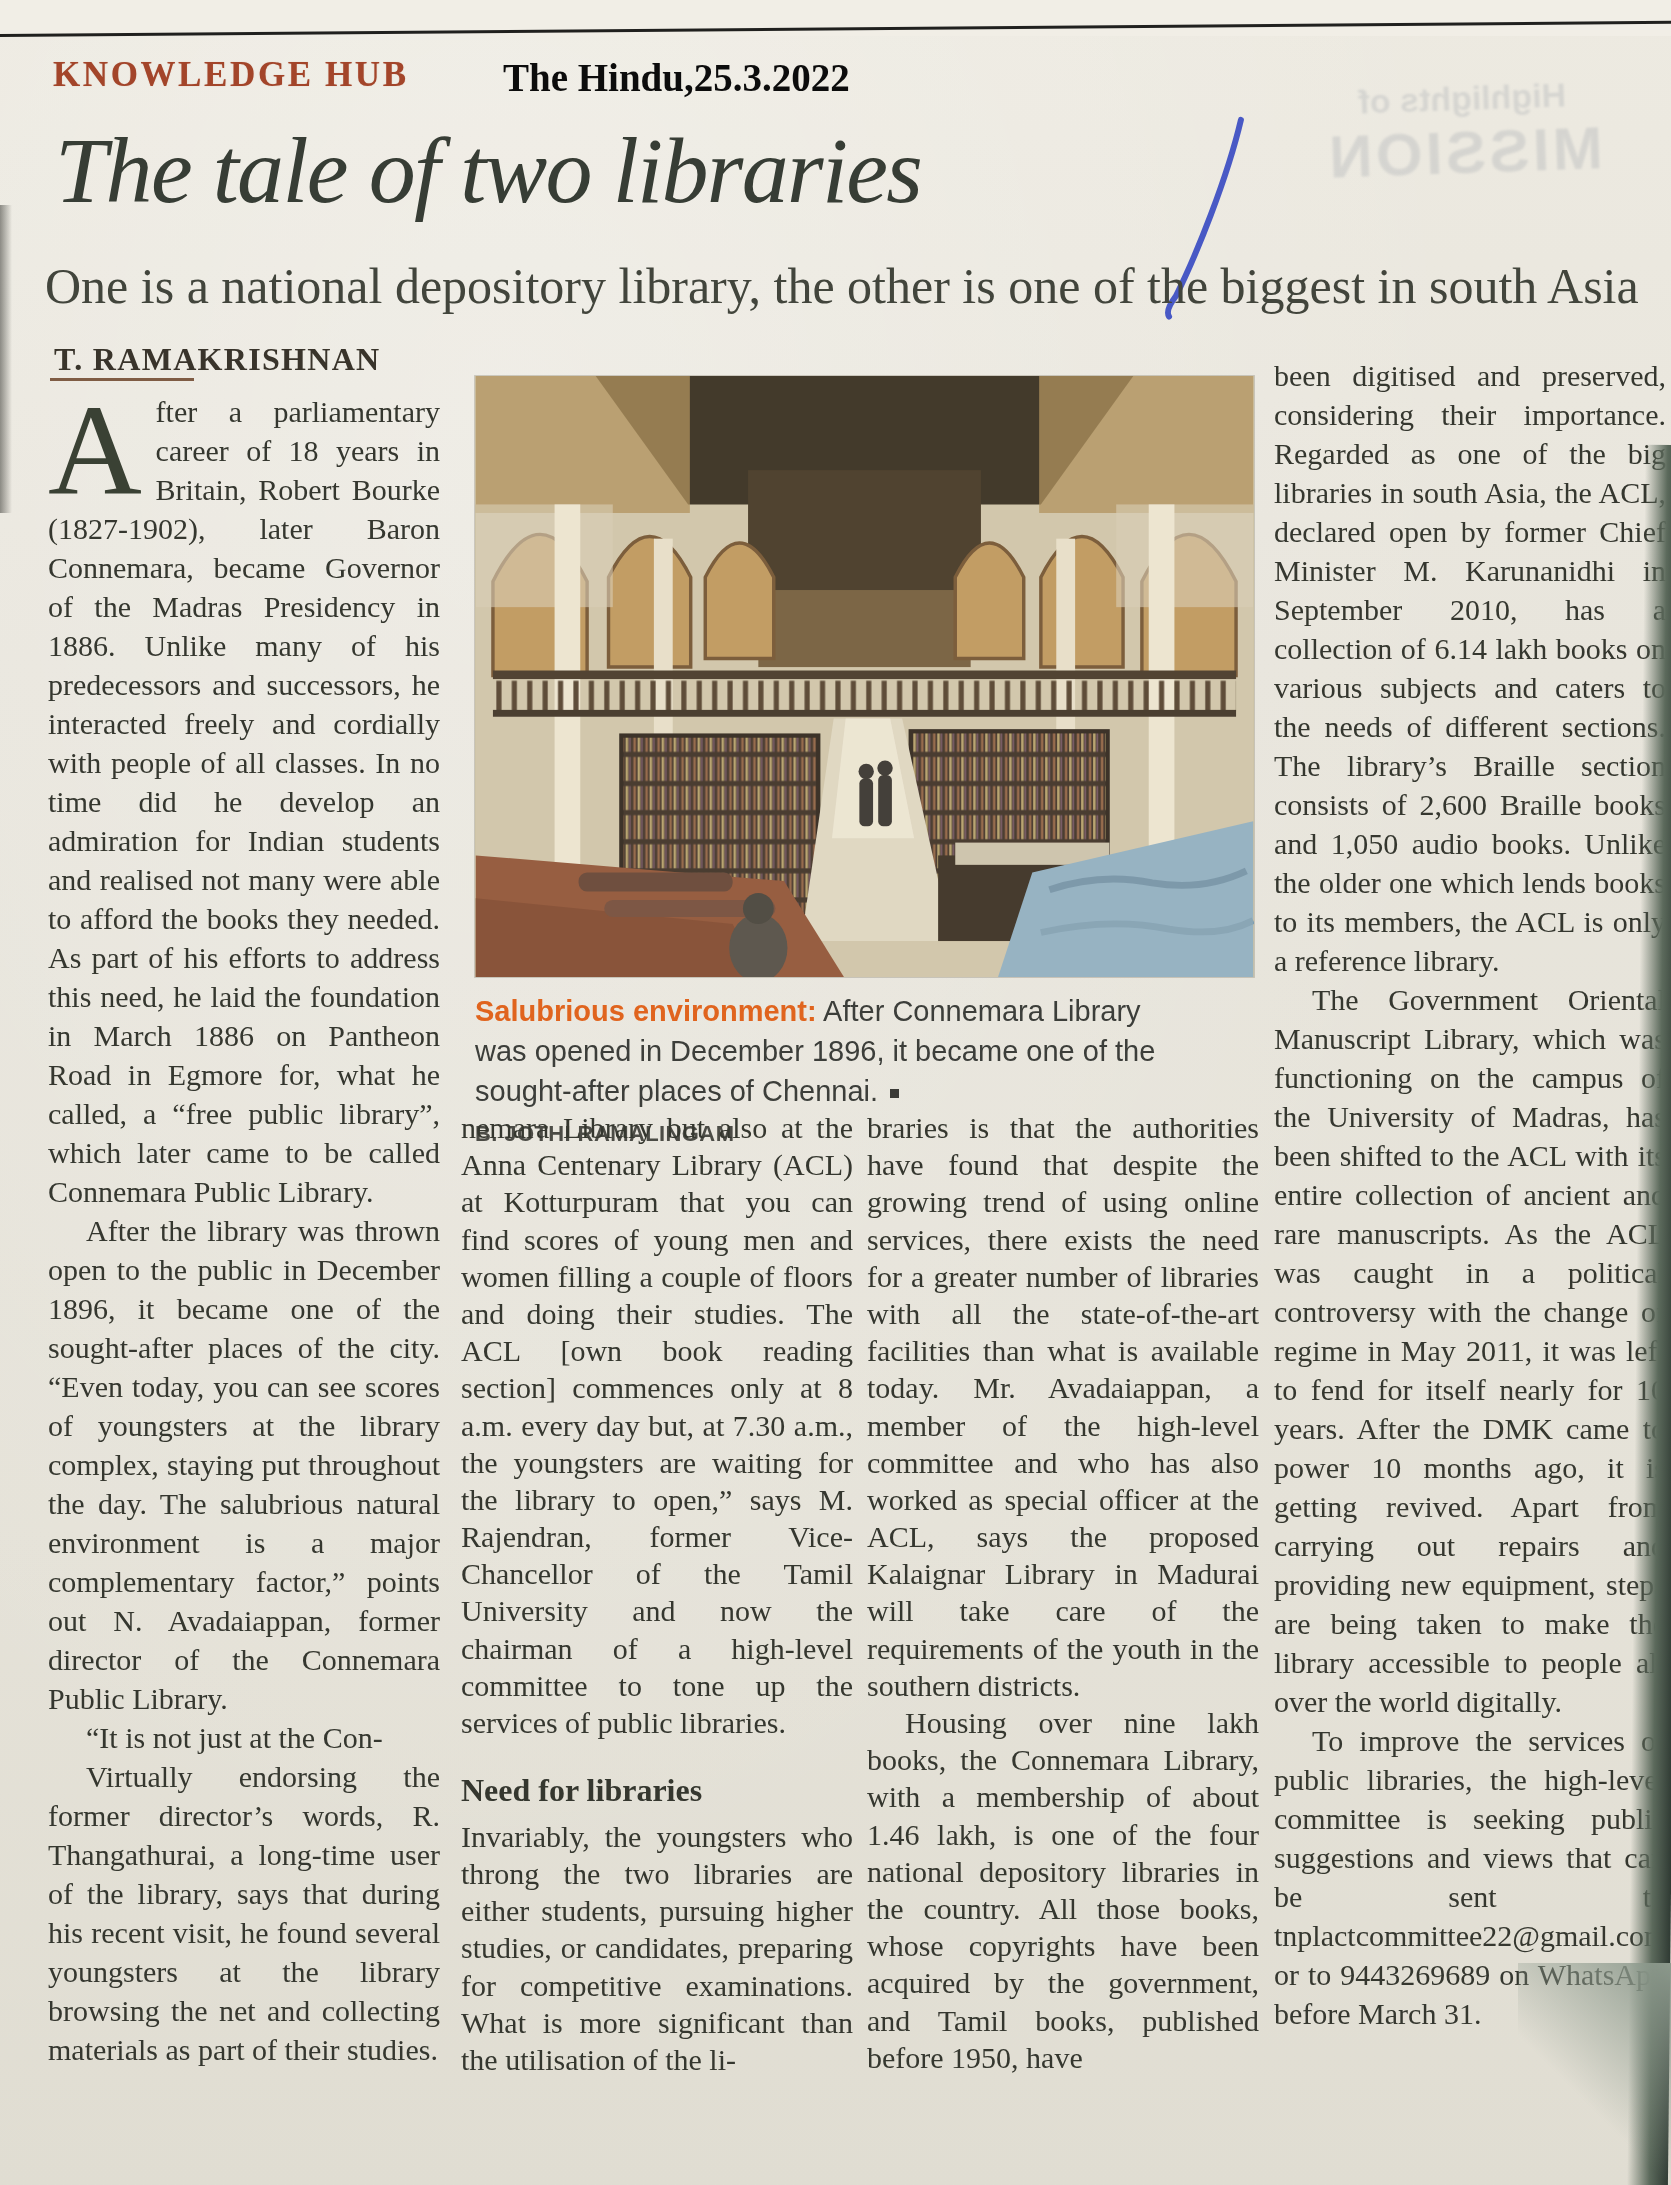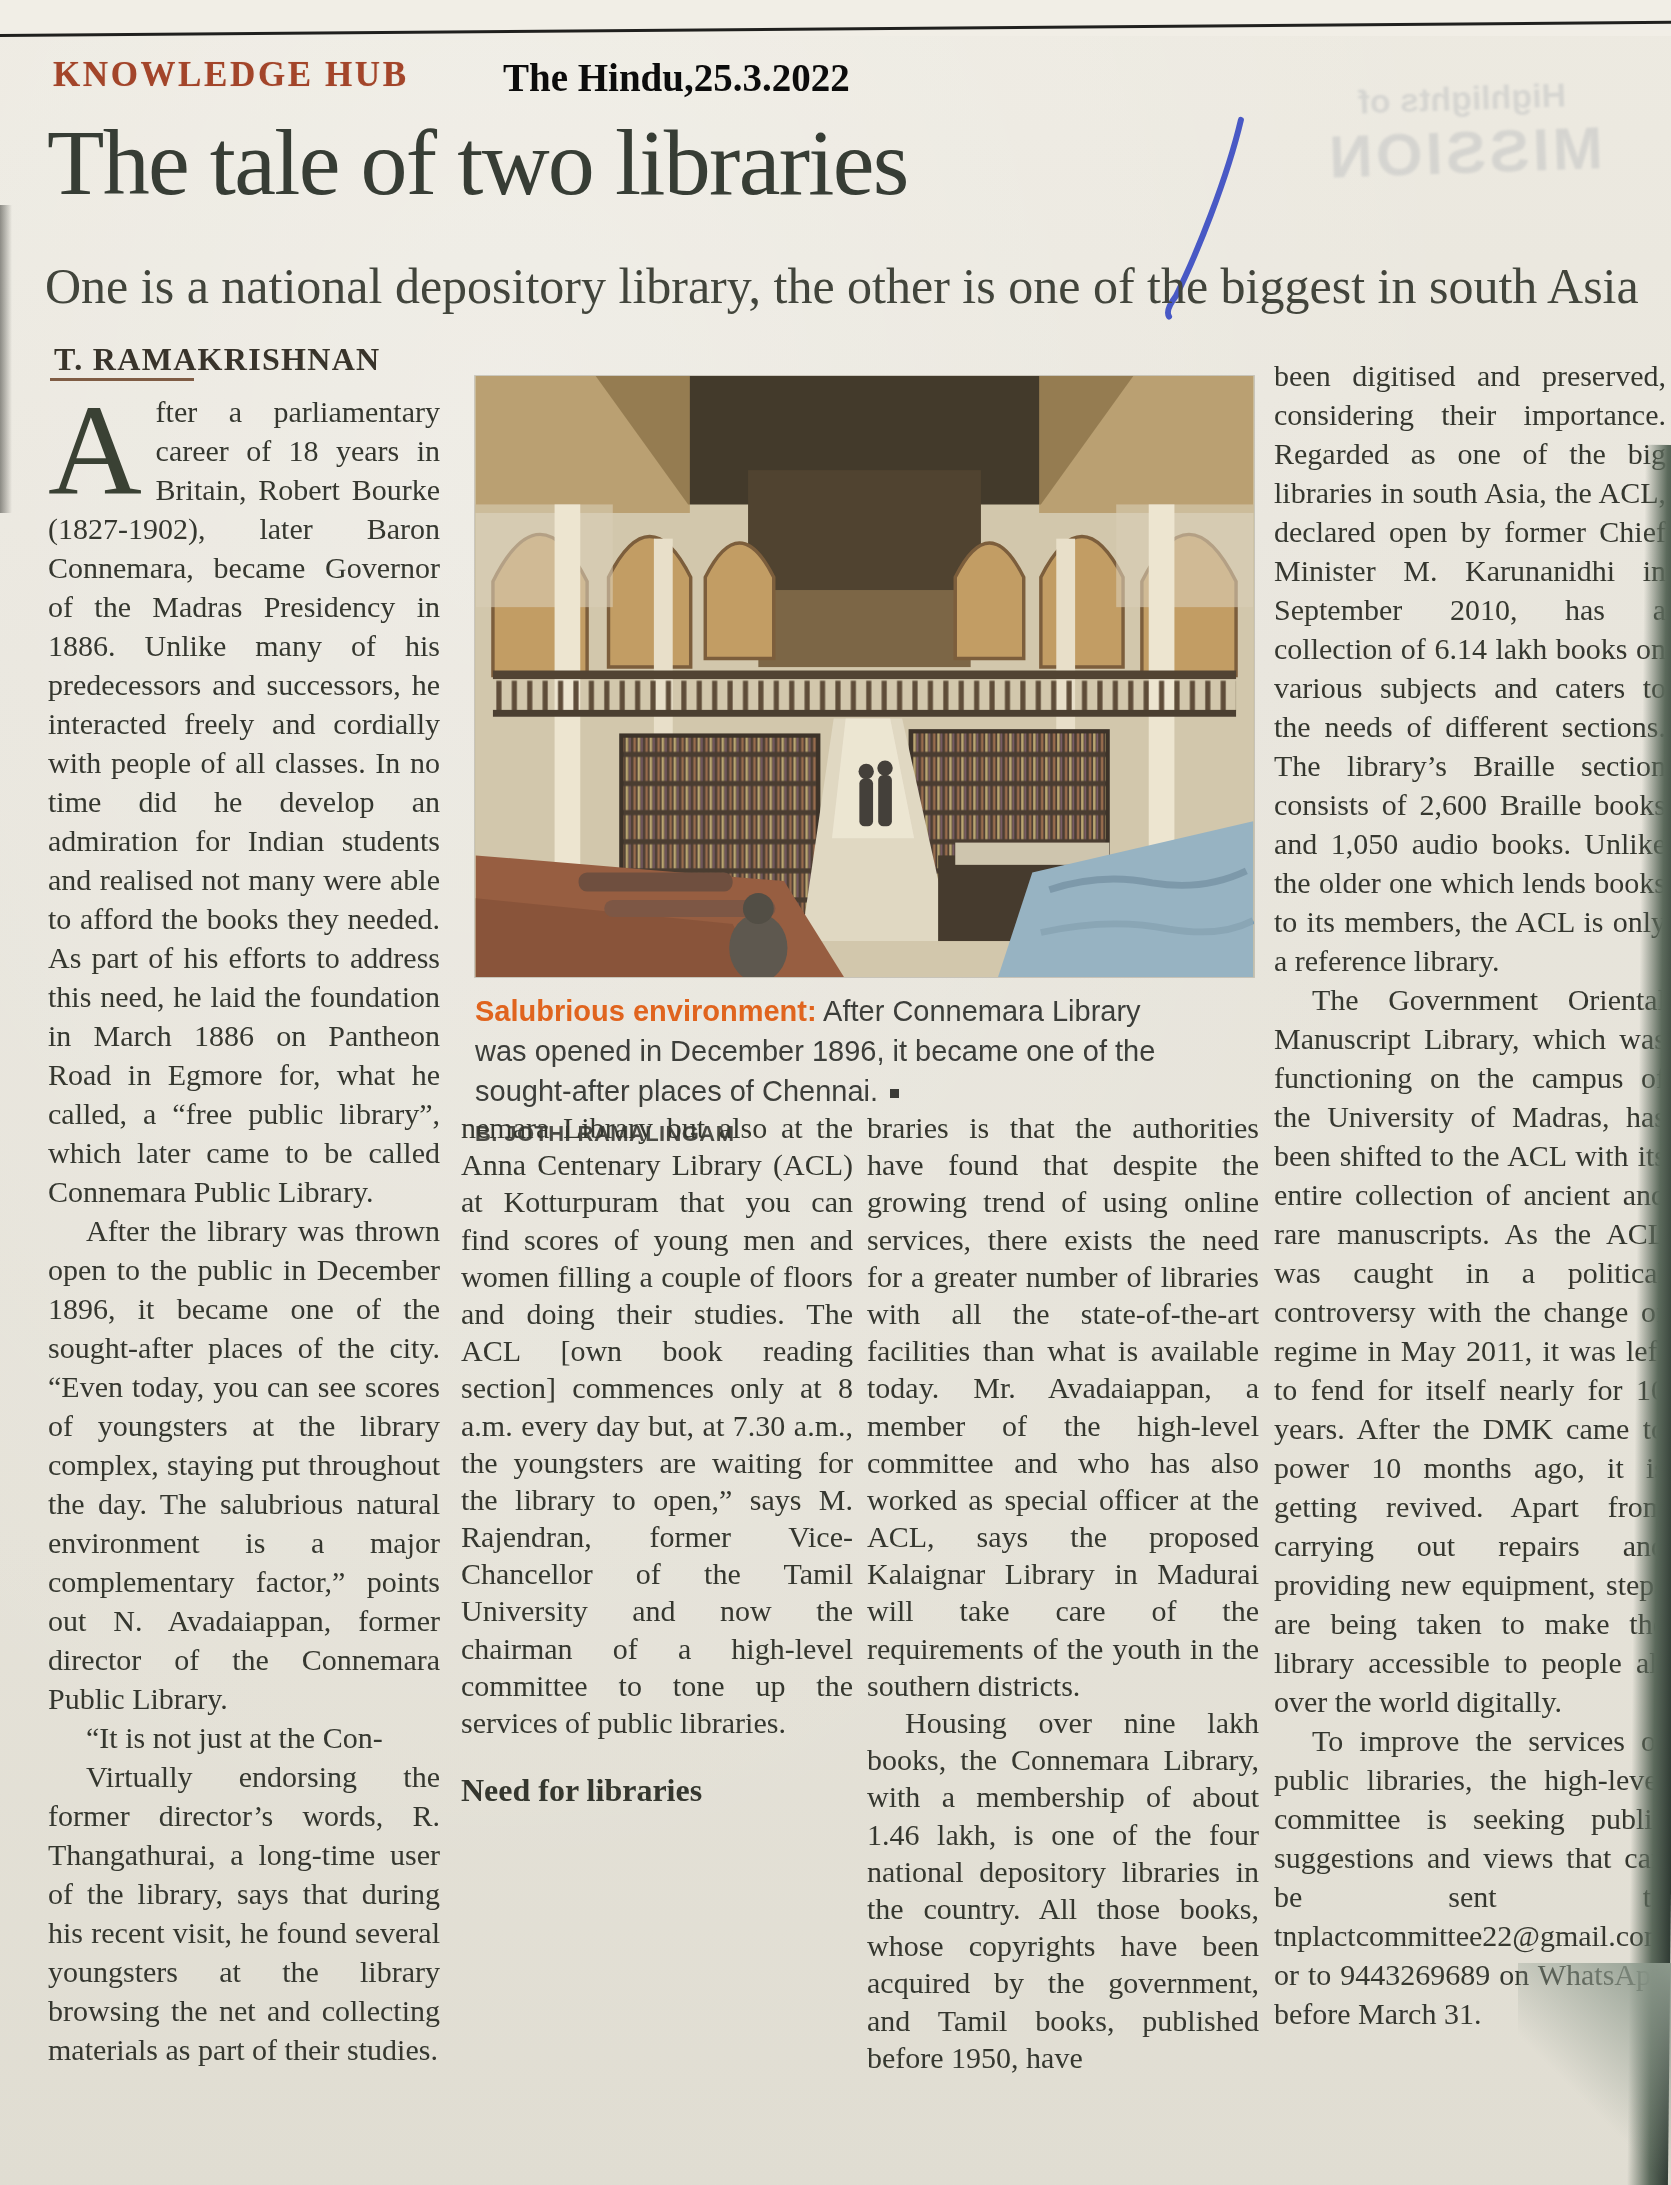--- a/index.html
+++ b/index.html
@@ -112,21 +112,21 @@
   <div class="scan-leftshadow"></div>
 
   <div class="ghost">
     <div class="ghost-l1">Highlights of</div>
     <div class="ghost-l2">MISSION</div>
   </div>
 
   <div class="section-label">KNOWLEDGE HUB</div>
   <div class="source-note">The Hindu,25.3.2022</div>
 
-  <h1 class="headline" style="margin:4px;">The tale of two libraries</h1>
+  <h1 class="headline" style="margin:12px;font-style:italic;">The tale of two libraries</h1>
 
   <svg class="pen-mark" viewBox="0 0 140 270">
     <path d="M28 252 C24 246 30 236 36 228 C60 180 96 90 112 22" fill="none" stroke="#2b3fc0" stroke-width="7" stroke-linecap="round" opacity="0.85"></path>
   </svg>
 
   <div class="standfirst">One is a national depository library, the other is one of the biggest in south Asia</div>
 
   <div class="byline">T. RAMAKRISHNAN</div>
   <div class="byline-rule"></div>
 
@@ -216,20 +216,21 @@
     </div>
     <figcaption class="caption">
       <span class="caption-lead">Salubrious environment:</span>
       <span>After Connemara Library was opened in December 1896, it became one of the sought-after places of Chennai.</span><span class="credit-square"></span><span class="credit">B. JOTHI RAMALINGAM</span>
     </figcaption>
   </figure>
 
   <div class="col" id="col2">
     <p>nemara Library but also at the Anna Centenary Library (ACL) at Kotturpuram that you can find scores of young men and women filling a couple of floors and doing their studies. The ACL [own book reading section] commences only at 8 a.m. every day but, at 7.30 a.m., the youngsters are waiting for the library to open,” says M. Rajendran, former Vice-Chancellor of the Tamil University and now the chairman of a high-level committee to tone up the services of public libraries.</p>
     <div class="col-subhead">Need for libraries</div>
+    <p>Invariably, the youngsters who throng the two libraries are either students, pursuing higher studies, or candidates, preparing for competitive examinations. What is more significant than the utilisation of the li-</p>
   </div>
 
   <div class="col" id="col3">
     <p>braries is that the authorities have found that despite the growing trend of using online services, there exists the need for a greater number of libraries with all the state-of-the-art facilities than what is available today. Mr. Avadaiappan, a member of the high-level committee and who has also worked as special officer at the ACL, says the proposed Kalaignar Library in Madurai will take care of the requirements of the youth in the southern districts.</p>
     <p class="indent">Housing over nine lakh books, the Connemara Library, with a membership of about 1.46 lakh, is one of the four national depository libraries in the country. All those books, whose copyrights have been acquired by the government, and Tamil books, published before 1950, have</p>
   </div>
 
   <div class="col" id="col4">
     <p>been digitised and preserved, considering their importance. Regarded as one of the big libraries in south Asia, the ACL, declared open by former Chief Minister M. Karunanidhi in September 2010, has a collection of 6.14 lakh books on various subjects and caters to the needs of different sections. The library’s Braille section consists of 2,600 Braille books and 1,050 audio books. Unlike the older one which lends books to its members, the ACL is only a reference library.</p>
     <p class="indent">The Government Oriental Manuscript Library, which was functioning on the campus of the University of Madras, has been shifted to the ACL with its entire collection of ancient and rare manuscripts. As the ACL was caught in a political controversy with the change of regime in May 2011, it was left to fend for itself nearly for 10 years. After the DMK came to power 10 months ago, it is getting revived. Apart from carrying out repairs and providing new equipment, steps are being taken to make the library accessible to people all over the world digitally.</p>

